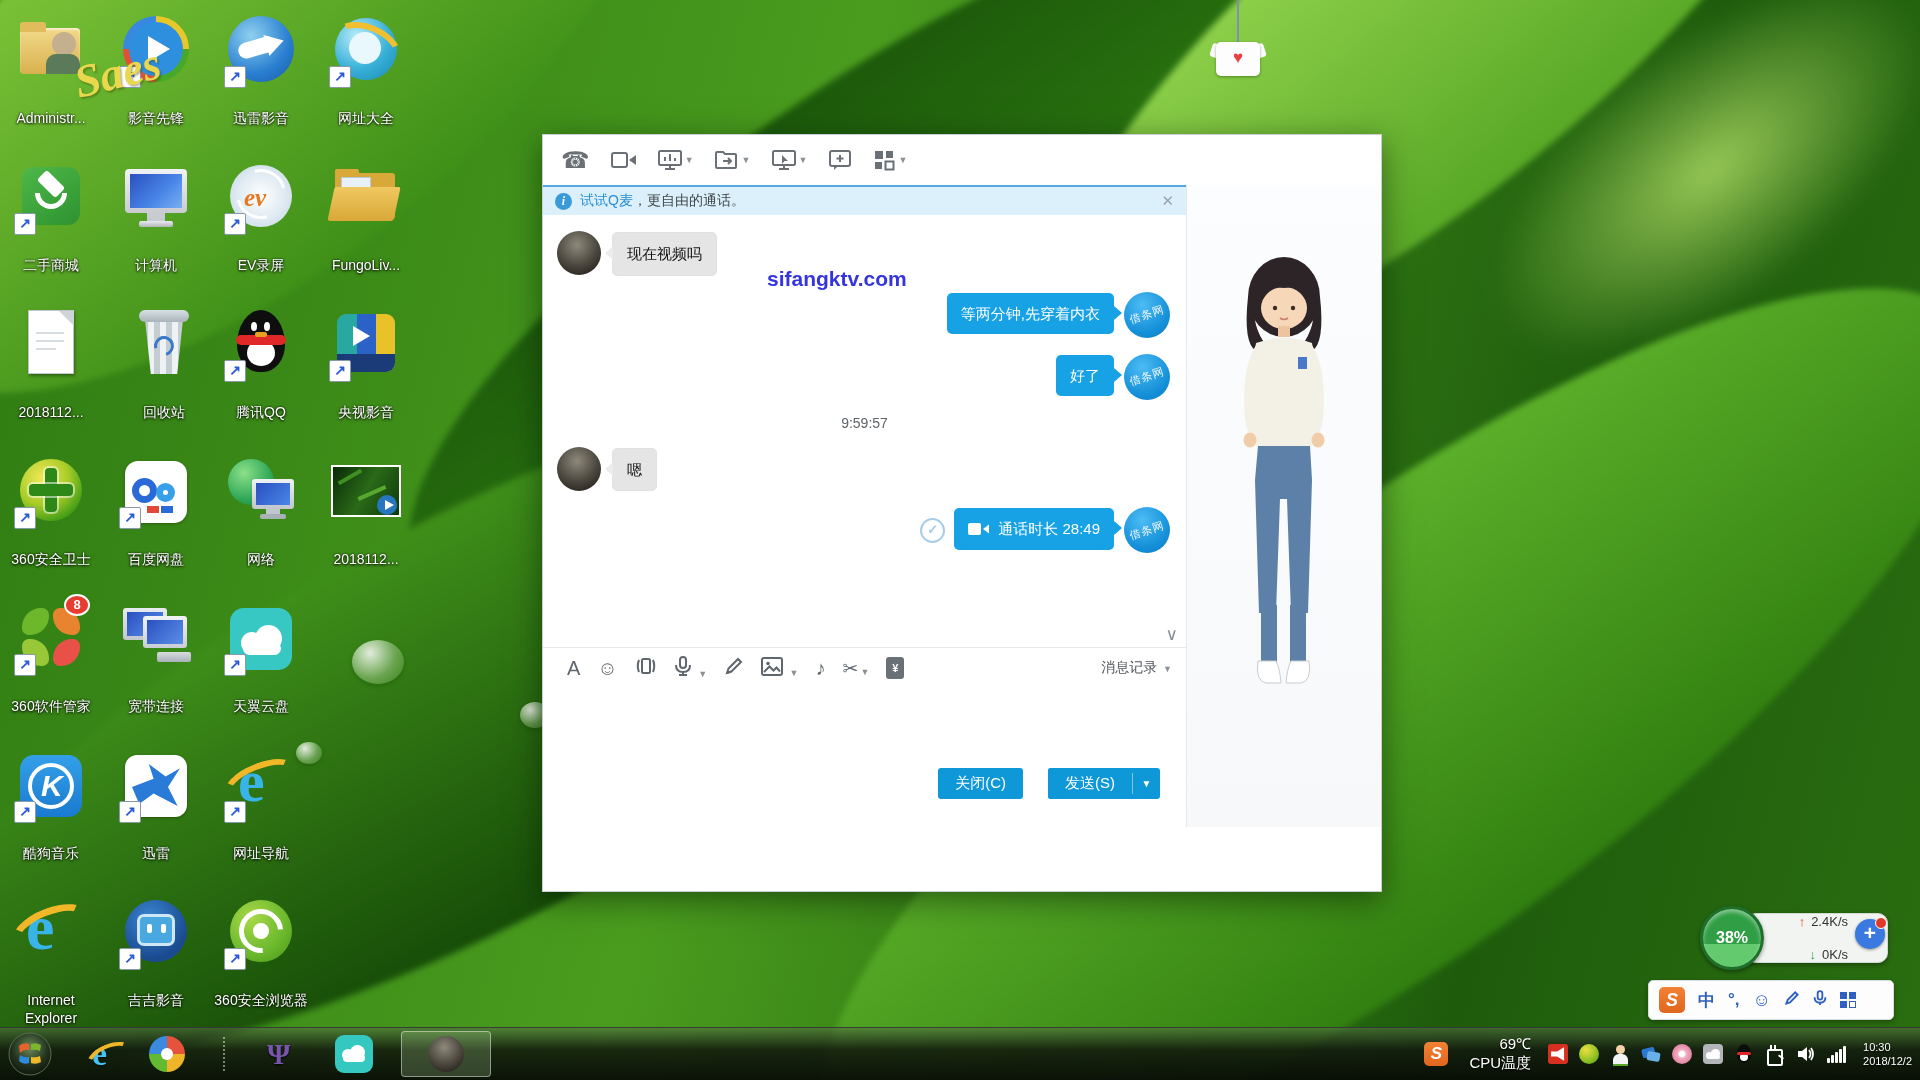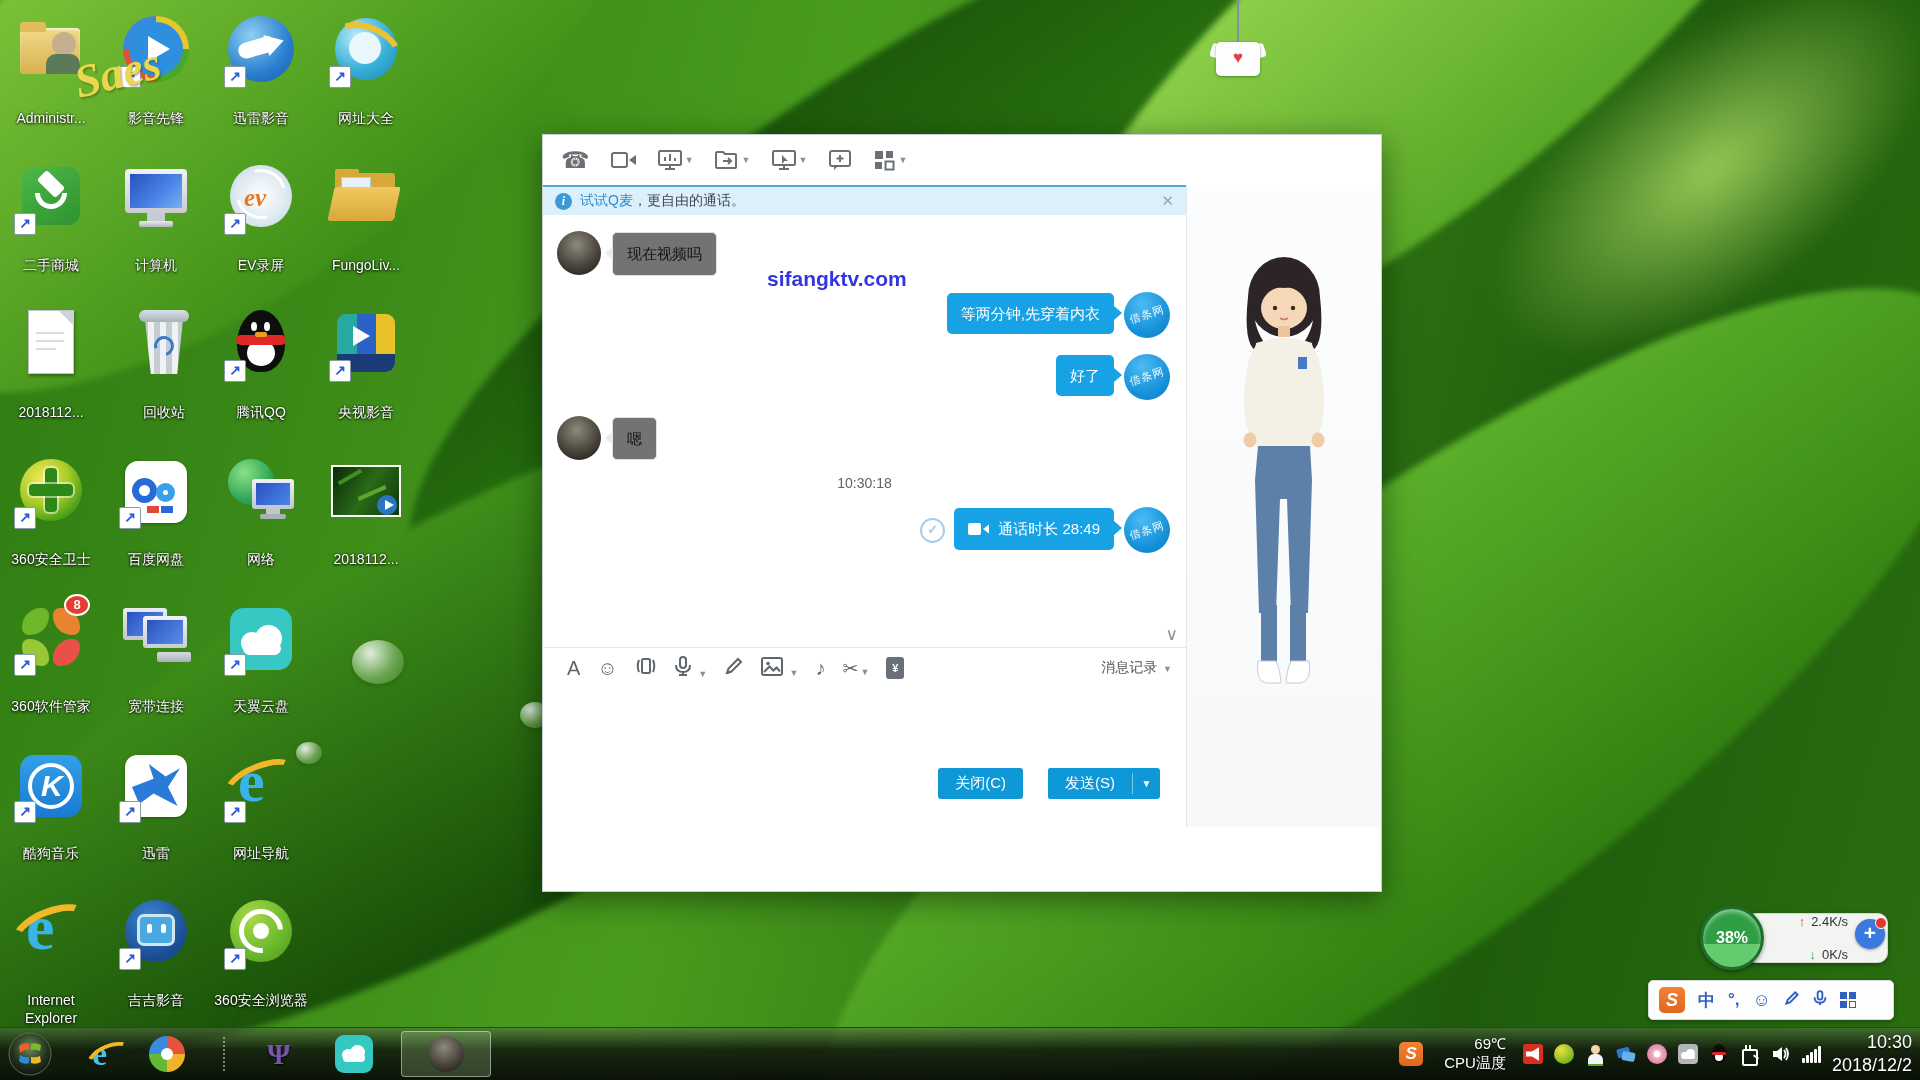--- a/index.html
+++ b/index.html
@@ -47,21 +47,21 @@
   .ntext{color:#41474c}
   .nclose{margin-left:auto;color:#9aa4aa;font-size:15px;cursor:pointer}
 
   .msgs{position:relative;height:432px;overflow:hidden}
   .mrow{display:flex;align-items:flex-start;margin:16px 16px 0 14px}
   .mrow.self{justify-content:flex-end}
   .pavatar{width:44px;height:44px;border-radius:50%;background:radial-gradient(circle at 45% 32%,#8d897b,#4a453c 55%,#16130f);flex:none;margin-right:11px;cursor:pointer}
   .savatar{width:46px;height:46px;border-radius:50%;background:radial-gradient(circle at 40% 28%,#4cbcf4,#148fd8 65%,#0d7ec4);flex:none;margin-left:10px;display:flex;align-items:center;justify-content:center;overflow:hidden;cursor:pointer}
   .savatar span{color:rgba(255,255,255,.92);font-size:11px;transform:rotate(-18deg);letter-spacing:1px;white-space:nowrap}
   .bubble{position:relative;max-width:420px;padding:11px 14px;border-radius:5px;font-size:15px;line-height:1.3;margin-top:1px}
-  .bubble.gray{background:#737373;color:#141414;border:1px solid #e1e1e1}
+  .bubble.gray{background:#e5e5e5;color:#141414;border:1px solid #e1e1e1}
   .bubble.gray::before{content:'';position:absolute;left:-8px;top:13px;border-top:7px solid transparent;border-bottom:7px solid transparent;border-right:8px solid #ececec}
   .bubble.blue{background:#17a2e6;color:#fff}
   .bubble.blue::after{content:'';position:absolute;right:-8px;top:13px;border-top:7px solid transparent;border-bottom:7px solid transparent;border-left:8px solid #17a2e6}
   .trow{margin-top:15px;text-align:center;font-size:14px;color:#5d6368}
   .ck{width:21px;height:21px;border:2px solid #a6cce8;border-radius:50%;color:#a6cce8;font-size:13px;line-height:20px;text-align:center;align-self:center;margin-right:9px;font-weight:bold;flex:none}
   .call svg{vertical-align:-3px;margin-right:8px}
   .overlayurl{position:absolute;left:224px;top:52px;font-size:21px;font-weight:bold;color:#3535e0;z-index:2}
   .scrolldown{position:absolute;right:8px;bottom:2px;color:#8a9096;font-size:17px;cursor:pointer}
 
   .inputbar{height:40px;border-top:1px solid #e6e9eb;display:flex;align-items:center;gap:17px;padding:0 14px 0 24px;color:#5f666d}
@@ -95,21 +95,21 @@
   .cloudapp{width:38px;height:38px;background:#35c8c0;border-radius:9px;position:relative}
   .cloudapp .c1{position:absolute;left:7px;top:14px;width:12px;height:12px;background:#fff;border-radius:50%}
   .cloudapp .c2{position:absolute;left:15px;top:10px;width:15px;height:15px;background:#fff;border-radius:50%}
   .cloudapp .c3{position:absolute;left:8px;top:19px;width:22px;height:8px;background:#fff;border-radius:4px}
   .activetask{width:88px;height:44px;background:rgba(190,230,170,.22);border:1px solid rgba(255,255,255,.45);border-radius:4px;display:flex;align-items:center;justify-content:center}
   .activetask .av{width:36px;height:36px;border-radius:50%;background:radial-gradient(circle at 45% 32%,#8d897b,#4a453c 55%,#16130f)}
 
   .tray{margin-left:auto;display:flex;align-items:center;gap:11px;padding-right:8px;height:100%}
   .trico{position:relative;width:20px;height:20px;cursor:pointer}
   .cpublock{text-align:right;color:#fff;font-size:15px;line-height:1.25;text-shadow:0 1px 2px #000;margin:0 6px}
-  .clockblock{text-align:right;color:#fff;font-size:18px;line-height:1.3;text-shadow:0 1px 2px #000;cursor:pointer}
+  .clockblock{color:#fff;font-size:11px;line-height:1.3;text-shadow:0 1px 2px #000;margin-left:6px;cursor:pointer}
   .sgs{width:24px;height:24px;background:linear-gradient(#f28234,#e0661e);border-radius:5px;color:#fff;font-weight:bold;font-style:italic;font-size:17px;text-align:center;line-height:24px}
   .bars{display:flex;align-items:flex-end;gap:1px;height:17px}
   .bars span{width:3px;background:#fff;border-radius:1px}
 
   
   .netwidget{position:absolute;left:1700px;top:906px;width:188px;height:64px;z-index:7}
   .netpill{position:absolute;left:46px;top:7px;right:0;height:48px;background:#f2f4f2;border:1px solid #d3d8d2;border-radius:10px;box-shadow:0 2px 5px rgba(0,0,0,.35)}
   .netcircle{position:absolute;left:0;top:0;width:58px;height:58px;border-radius:50%;border:3px solid #1f6e2c;background:linear-gradient(180deg,#2f9e44 0 60%,#63cb6e 60%);color:#fff;font-weight:bold;font-size:16px;display:flex;align-items:center;justify-content:center;box-shadow:inset 0 3px 4px rgba(255,255,255,.45),0 2px 4px rgba(0,0,0,.4)}
   .netrow{position:absolute;right:40px;font-size:13px;color:#333;display:flex;align-items:center;gap:6px}
   .netrow.up{top:8px}.netrow.down{bottom:8px}
@@ -480,25 +480,25 @@
       <div class="savatar">
                 <span>借条网</span>
               </div>
             </div>
             <div class="mrow self">
       <div class="bubble blue">好了</div>
       <div class="savatar">
                 <span>借条网</span>
               </div>
             </div>
+            <div class="trow">9:59:57</div>
             <div class="mrow peer">
       <div class="pavatar"></div>
       <div class="bubble gray">嗯</div>
             </div>
-            <div class="trow">10:30:18</div>
             <div class="mrow self">
       <span class="ck">✓</span>
       <div class="bubble blue call"><span><svg width="22" height="16" viewBox="0 0 22 16">
                     <rect x="0" y="2" width="13" height="12" rx="2" fill="#fff"></rect>
                     <path d="M15 8 L21 3.5 V12.5 Z" fill="#fff"></path>
                   </svg></span><span>通话时长 28:49</span></div>
       <div class="savatar">
                 <span>借条网</span>
               </div>
             </div>

